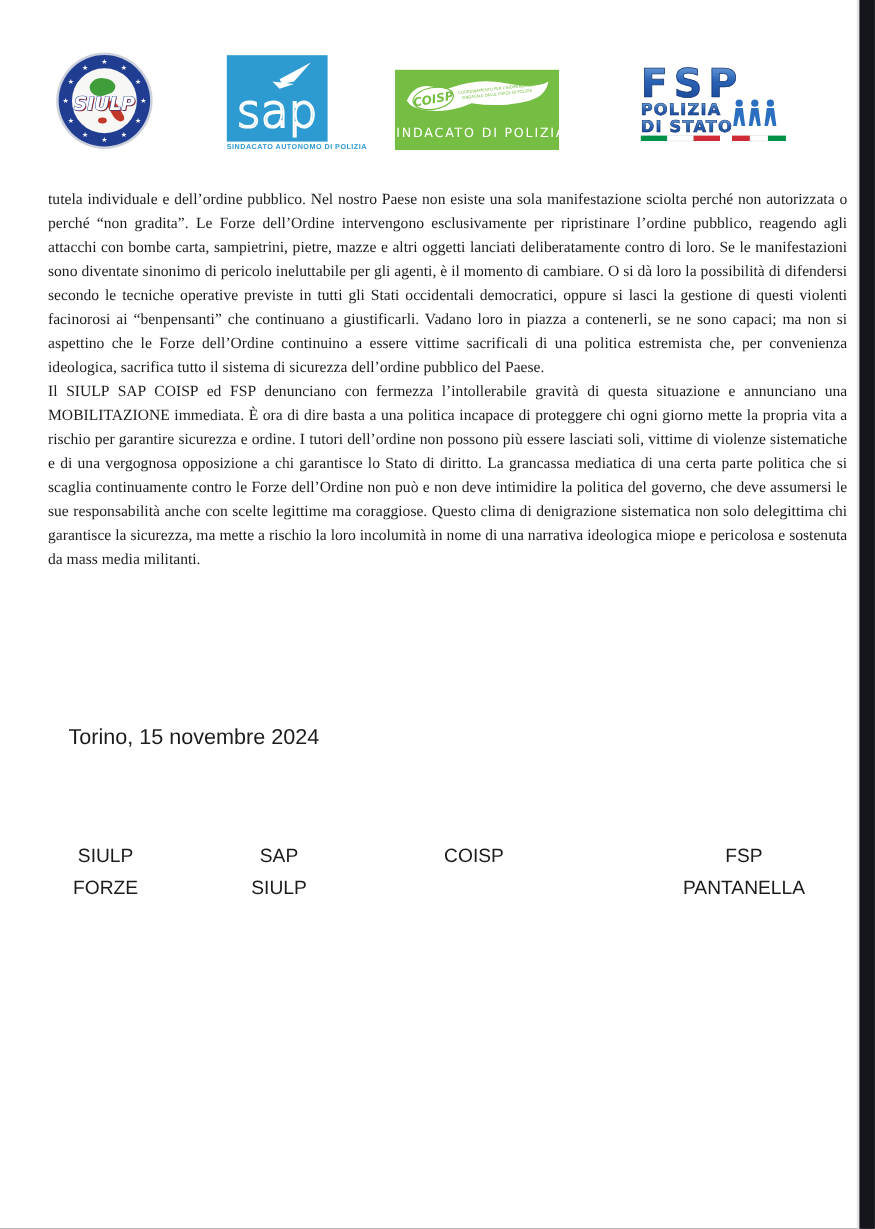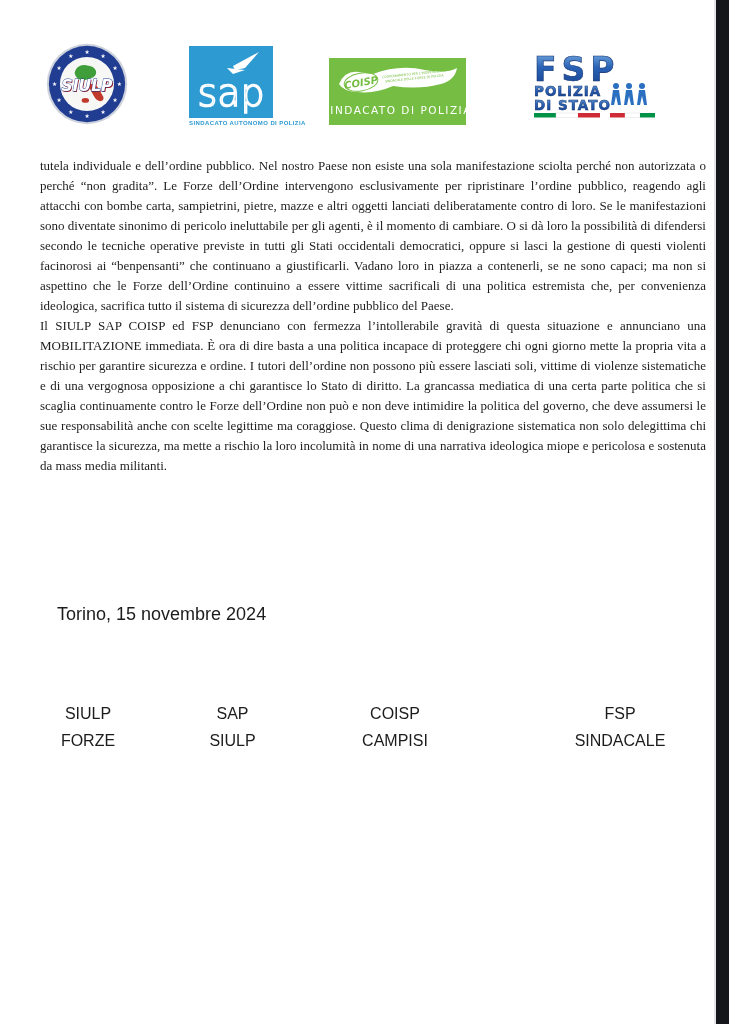--- a/index.html
+++ b/index.html
@@ -169,22 +169,21 @@
   <div class="sig-col sig-1">
     <div>SIULP</div>
     <div>FORZE</div>
   </div>
   <div class="sig-col sig-2">
     <div>SAP</div>
     <div>SIULP</div>
   </div>
   <div class="sig-col sig-3">
     <div>COISP</div>
-    <div>CAMPISI</div>
   </div>
   <div class="sig-col sig-4">
     <div>FSP</div>
-    <div>SINDACALE</div>
+    <div>PANTANELLA</div>
   </div>
 
 </div>
 
 <div class="viewer-band"></div>
 
 </body></html>

